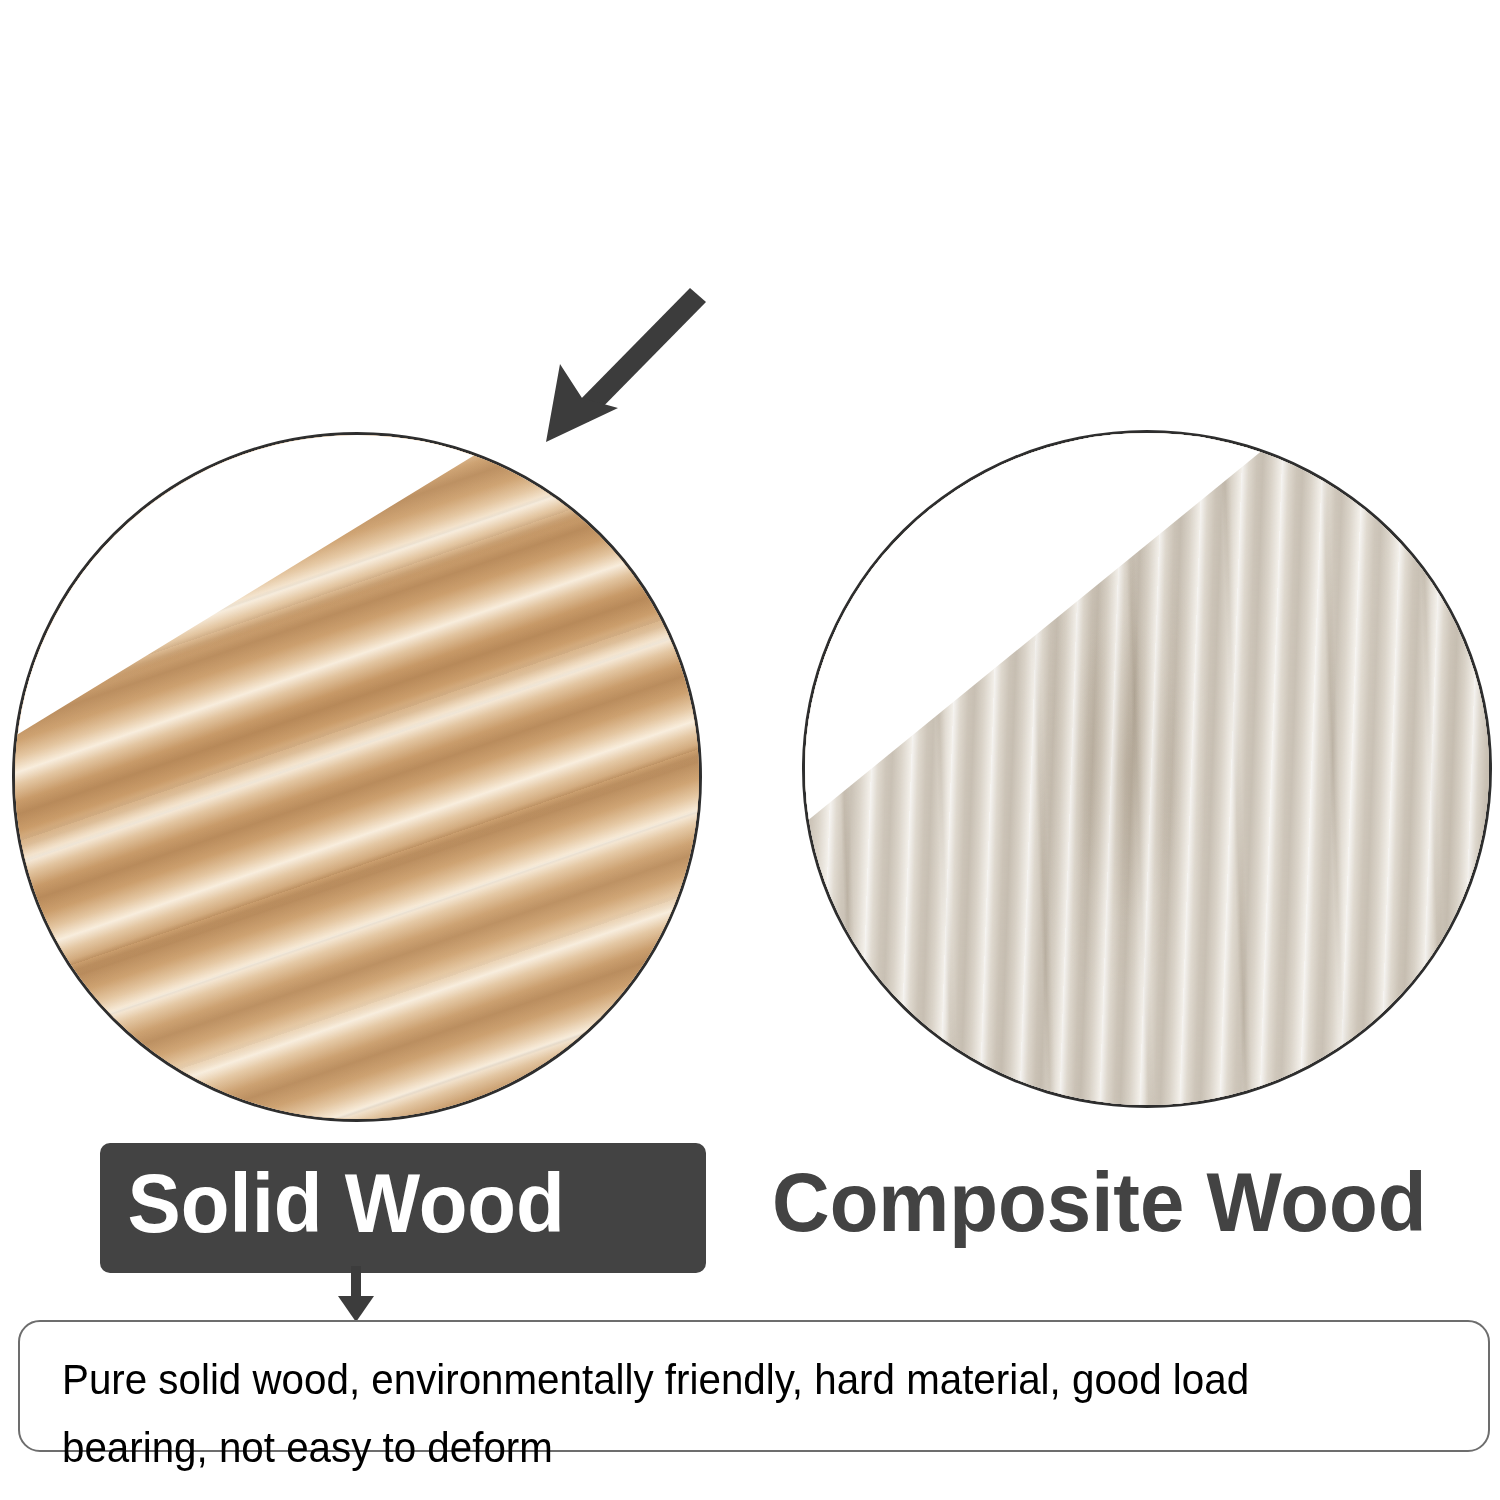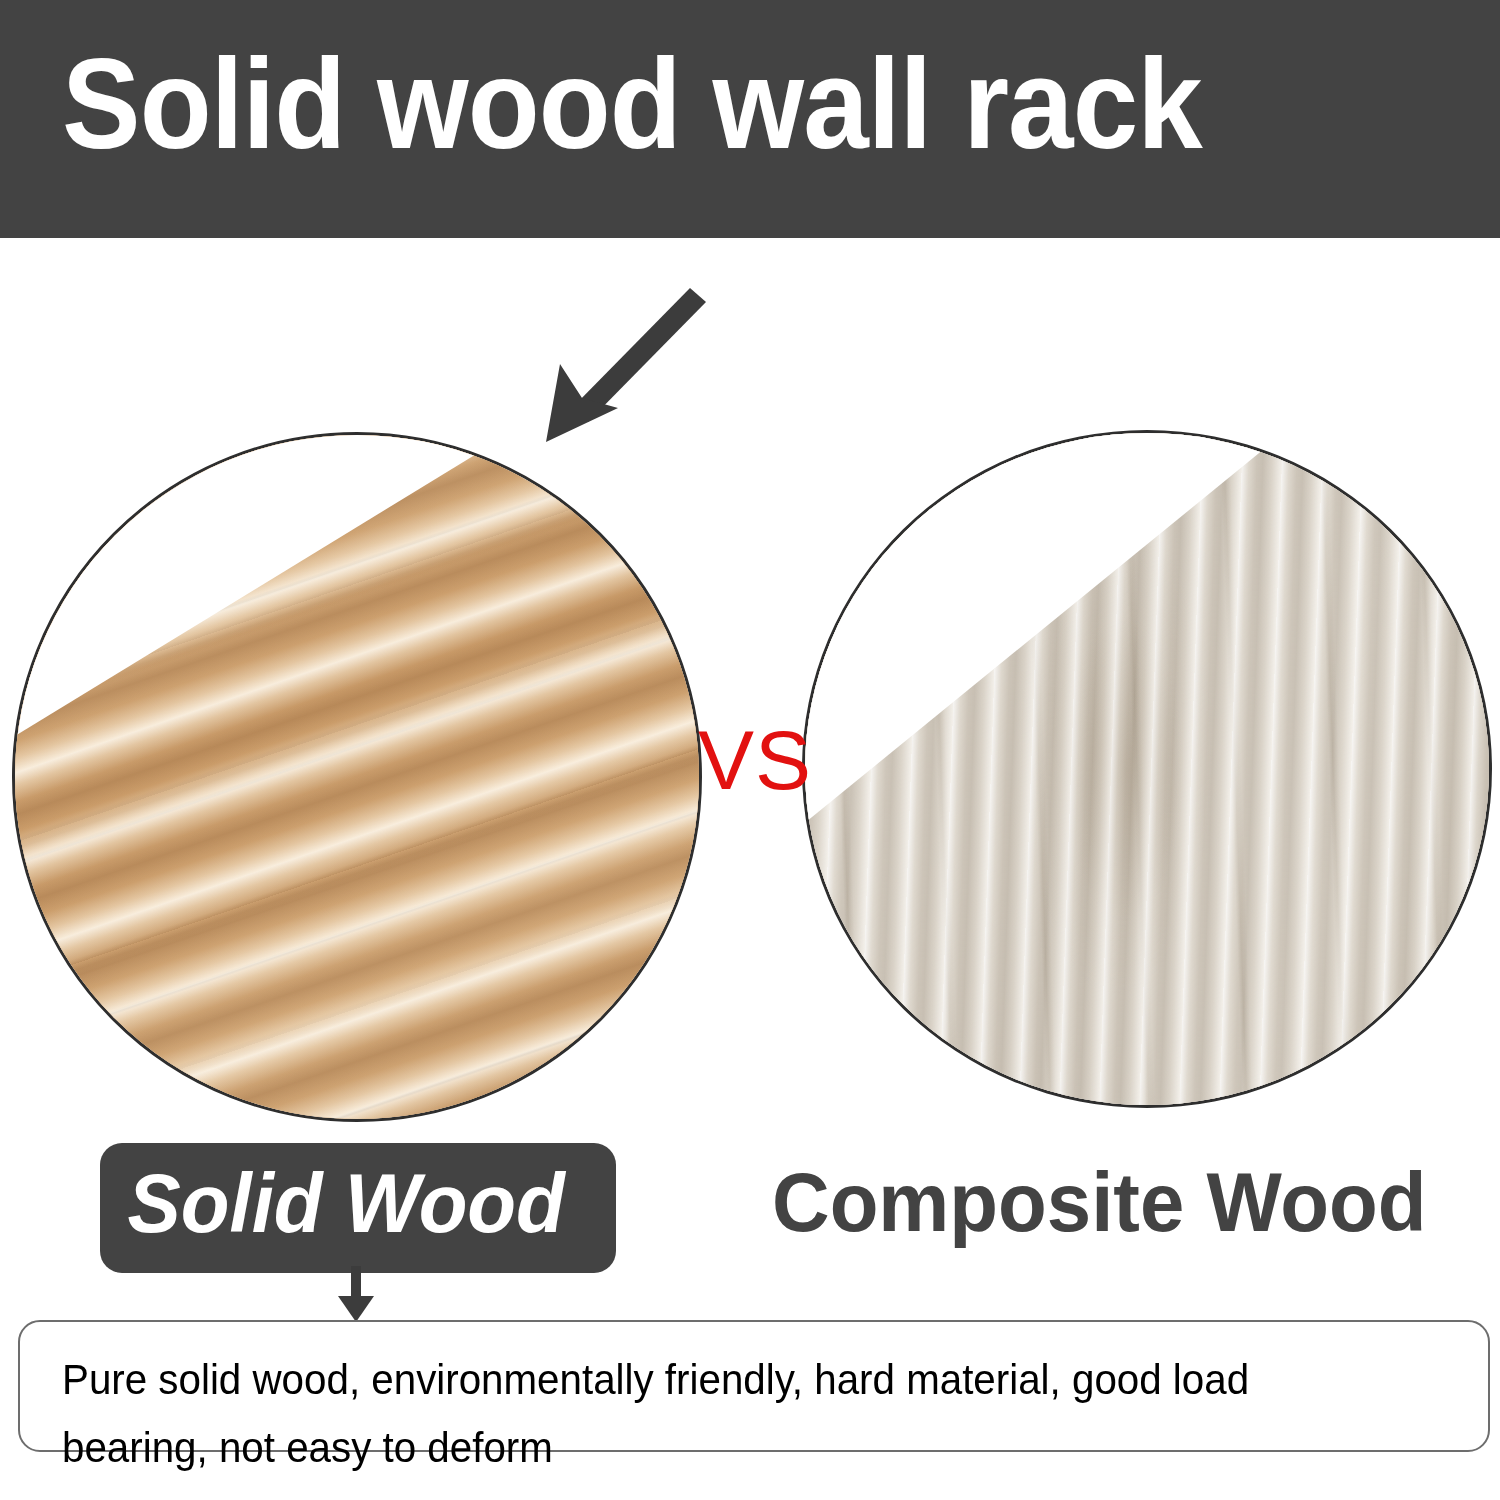--- a/index.html
+++ b/index.html
@@ -149,24 +149,23 @@
     font-weight: normal;
     color: #e21110;
     letter-spacing: 1px;
     line-height: 1;
   }
 
   
   .label-solid-box {
     position: absolute;
     left: 100px; top: 1143px;
-    width: 516px; height: 130px;
+    width: 606px; height: 130px;
     background: #434343;
-    border-radius: 22px;
-    font-style: italic;
+    border-radius: 10px;
   }
   .label-solid-text {
     position: absolute;
     left: 22px; top: 6px;
     width: 472px;
     text-align: center;
     font-size: 84px;
     font-weight: bold;
     color: #ffffff;
     transform: scaleX(0.95);
@@ -211,42 +210,38 @@
     line-height: 1.62;
     transform: scaleX(0.96);
     transform-origin: left top;
   }
 </style>
 </head>
 <body>
 
 <div id="page">
 
-  <div class="header-band">
-    <div class="header-title">Solid wood wall rack</div>
-  </div>
 
   <div class="arrow-diagonal">
     <svg width="200" height="170" viewBox="0 0 200 170" aria-hidden="true">
       <polygon points="170,6 186,20 68,140 52,126" fill="#3c3c3c"></polygon>
       <polygon points="26,160 40,82 62,116 98,126" fill="#3c3c3c"></polygon>
     </svg>
   </div>
 
   <div class="sample-circle circle-solid">
     <div class="swatch swatch-solid"></div>
     <div class="swatch-cut cut-solid"></div>
   </div>
 
   <div class="sample-circle circle-composite">
     <div class="swatch swatch-composite"></div>
     <div class="swatch-cut cut-comp"></div>
   </div>
 
-  <div class="vs-label">VS</div>
 
   <div class="label-solid-box">
     <div class="label-solid-text">Solid Wood</div>
   </div>
 
   <div class="label-composite-text">Composite Wood</div>
 
   <div class="arrow-down">
     <svg width="52" height="58" viewBox="0 0 52 58" aria-hidden="true">
       <rect x="21" y="0" width="10" height="32" fill="#3c3c3c"></rect>

